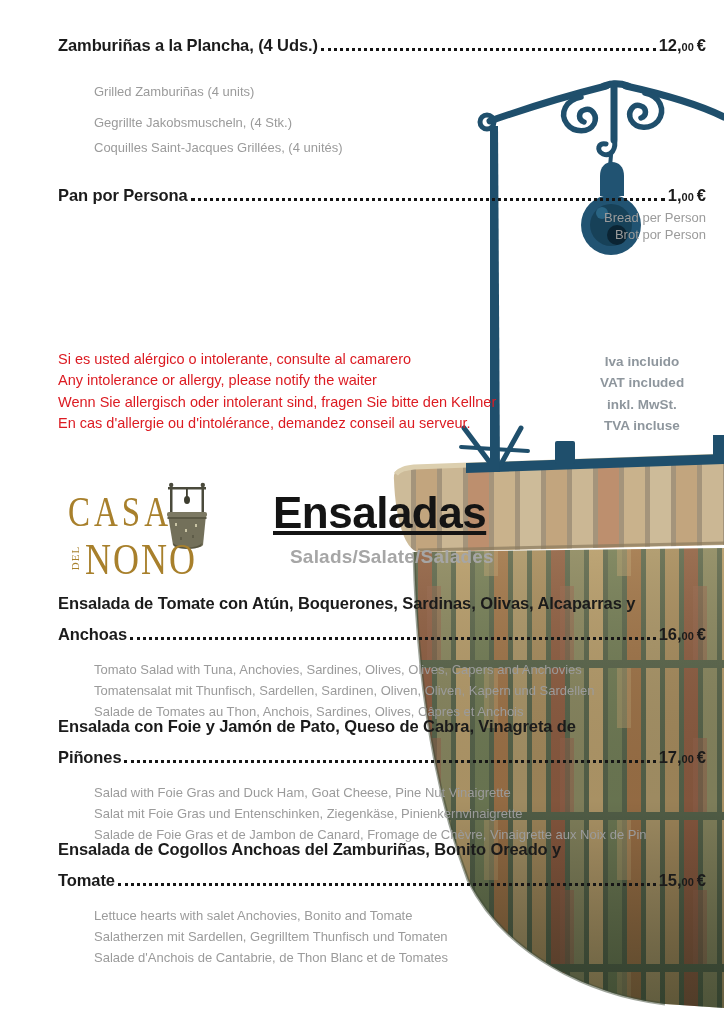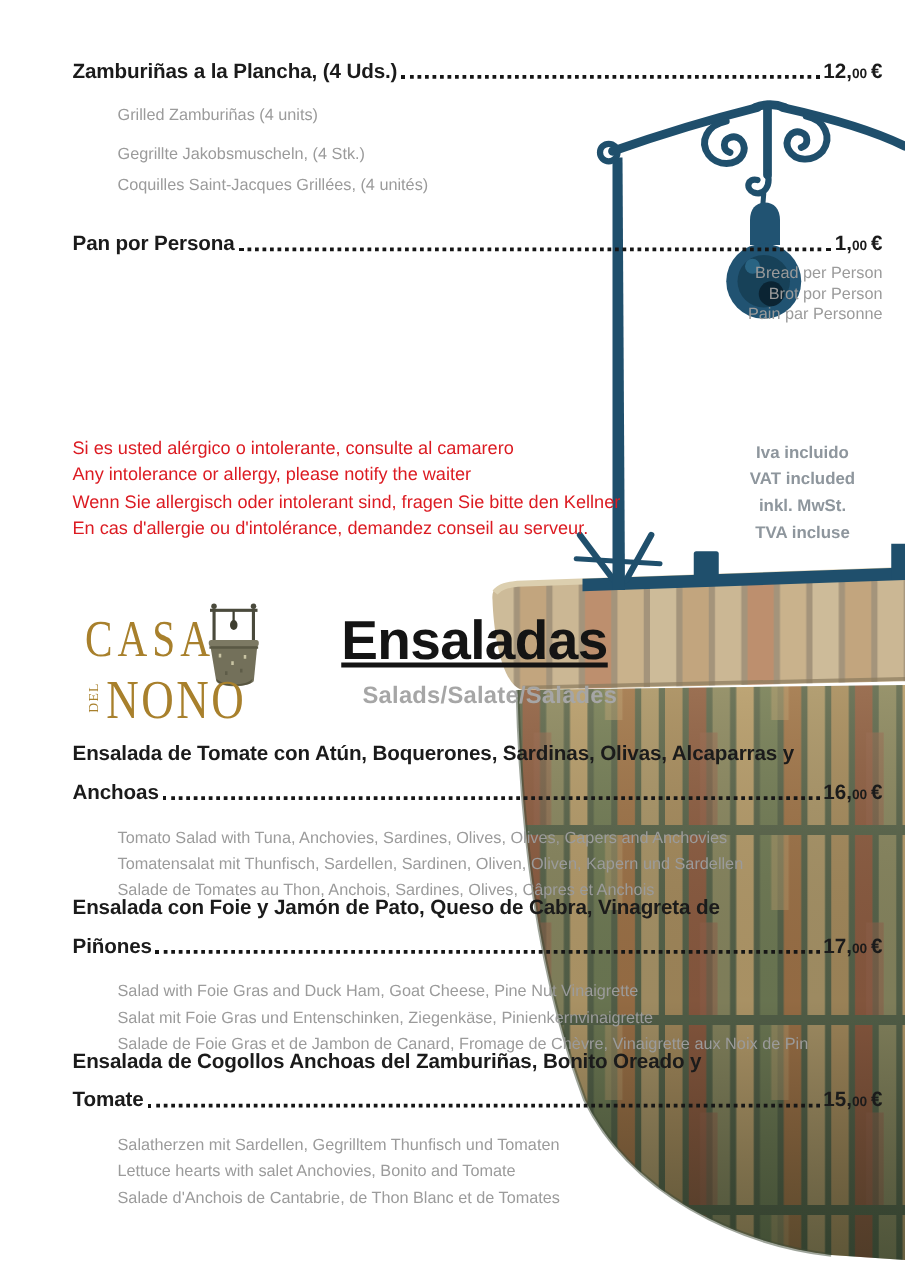--- a/index.html
+++ b/index.html
@@ -114,21 +114,21 @@
       <path d="M600,196 L600,176 C600,167 605,162 612,162 C619,162 624,167 624,176 L624,196 Z" fill="#215372"></path>
       <circle cx="611" cy="225" r="30" fill="#215372"></circle>
       <circle cx="611" cy="225" r="21" fill="#174158"></circle>
       <circle cx="617" cy="235" r="10" fill="#0B2433"></circle>
       <circle cx="602" cy="213" r="6" fill="#2E6D8E" opacity="0.8"></circle>
     </g>
   </svg>
 
   <div class="layer-text">
 
-    <div class="abs item-block" style="top:48px;text-align:right;">
+    <div class="abs item-block" style="top:36px;text-align:right;">
       <div class="title-row">
         <span class="item-title">Zamburiñas a la Plancha, (4 Uds.)</span>
         <span class="leader"></span>
         <span class="price"><span>12,</span><span class="cents">00</span><span class="cur">€</span></span>
       </div>
     </div>
     <div class="abs item-block subs subs-loose" style="top:79px;">
       <div>Grilled Zamburiñas (4 units)</div>
       <div>Gegrillte Jakobsmuscheln, (4 Stk.)</div>
       <div>Coquilles Saint-Jacques Grillées, (4 unités)</div>
@@ -137,21 +137,20 @@
     <div class="abs item-block" style="top:186px;">
       <div class="title-row">
         <span class="item-title">Pan por Persona</span>
         <span class="leader"></span>
         <span class="price"><span>1,</span><span class="cents">00</span><span class="cur">€</span></span>
       </div>
     </div>
     <div class="abs item-block subs subs-tight" style="top:210px;">
       <div>Bread per Person</div>
       <div>Brot por Person</div>
-      <div>Pain par Personne</div>
     </div>
 
     <div class="abs allergy">
       <div>Si es usted alérgico o intolerante, consulte al camarero</div>
       <div>Any intolerance or allergy, please notify the waiter</div>
       <div>Wenn Sie allergisch oder intolerant sind, fragen Sie bitte den Kellner</div>
       <div>En cas d'allergie ou d'intolérance, demandez conseil au serveur.</div>
     </div>
 
     <div class="abs taxnote">
@@ -218,19 +217,19 @@
 
     <div class="abs item-block" style="top:840px;">
       <div class="title-line1">Ensalada de Cogollos Anchoas del Zamburiñas, Bonito Oreado y</div>
       <div class="title-row" style="margin-top:12px;">
         <span class="item-title">Tomate</span>
         <span class="leader"></span>
         <span class="price"><span>15,</span><span class="cents">00</span><span class="cur">€</span></span>
       </div>
     </div>
     <div class="abs item-block subs subs-mid" style="top:905px;">
+      <div>Lettuce hearts with salet Anchovies, Bonito and Tomate</div>
       <div>Salatherzen mit Sardellen, Gegrilltem Thunfisch und Tomaten</div>
-      <div>Lettuce hearts with salet Anchovies, Bonito and Tomate</div>
       <div>Salade d'Anchois de Cantabrie, de Thon Blanc et de Tomates</div>
     </div>
 
   </div>
 </div>
 
 </body></html>

